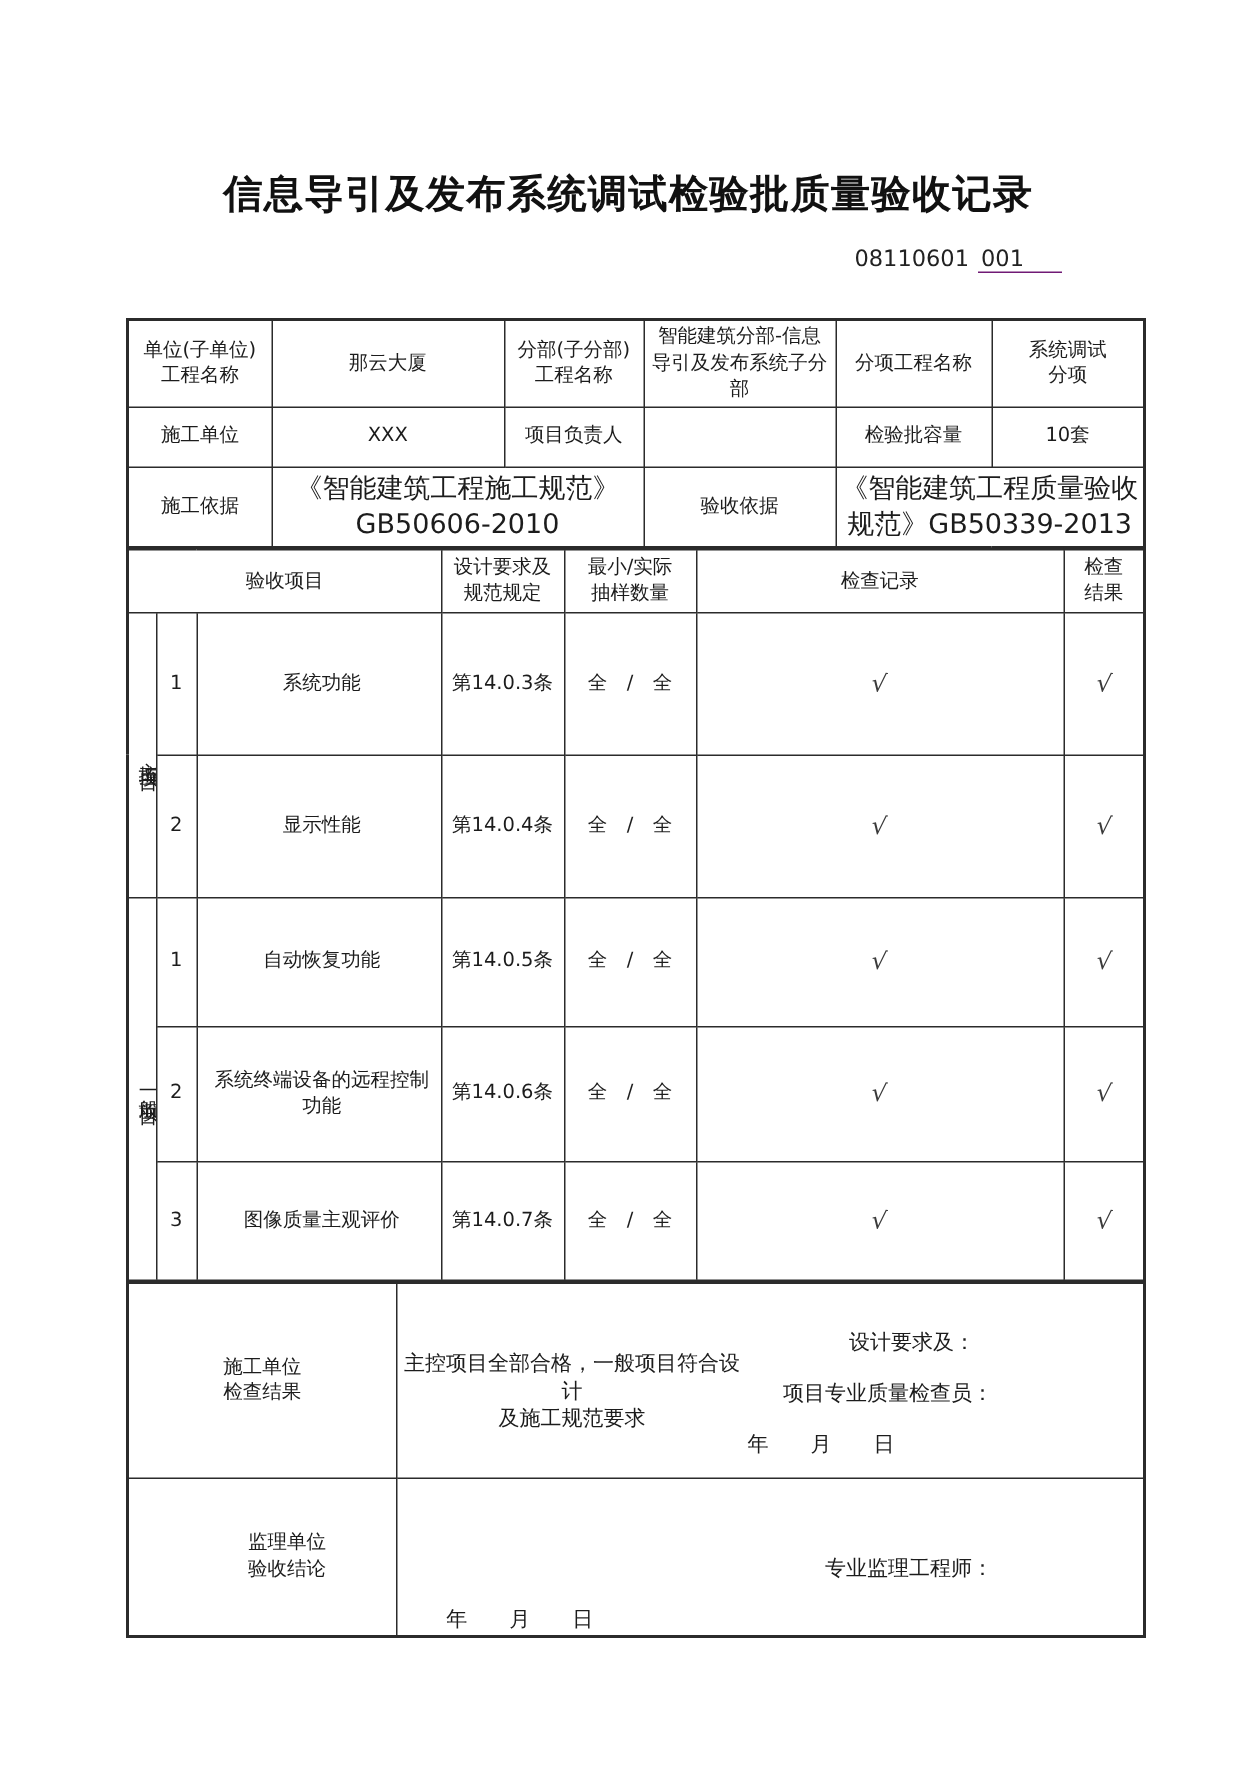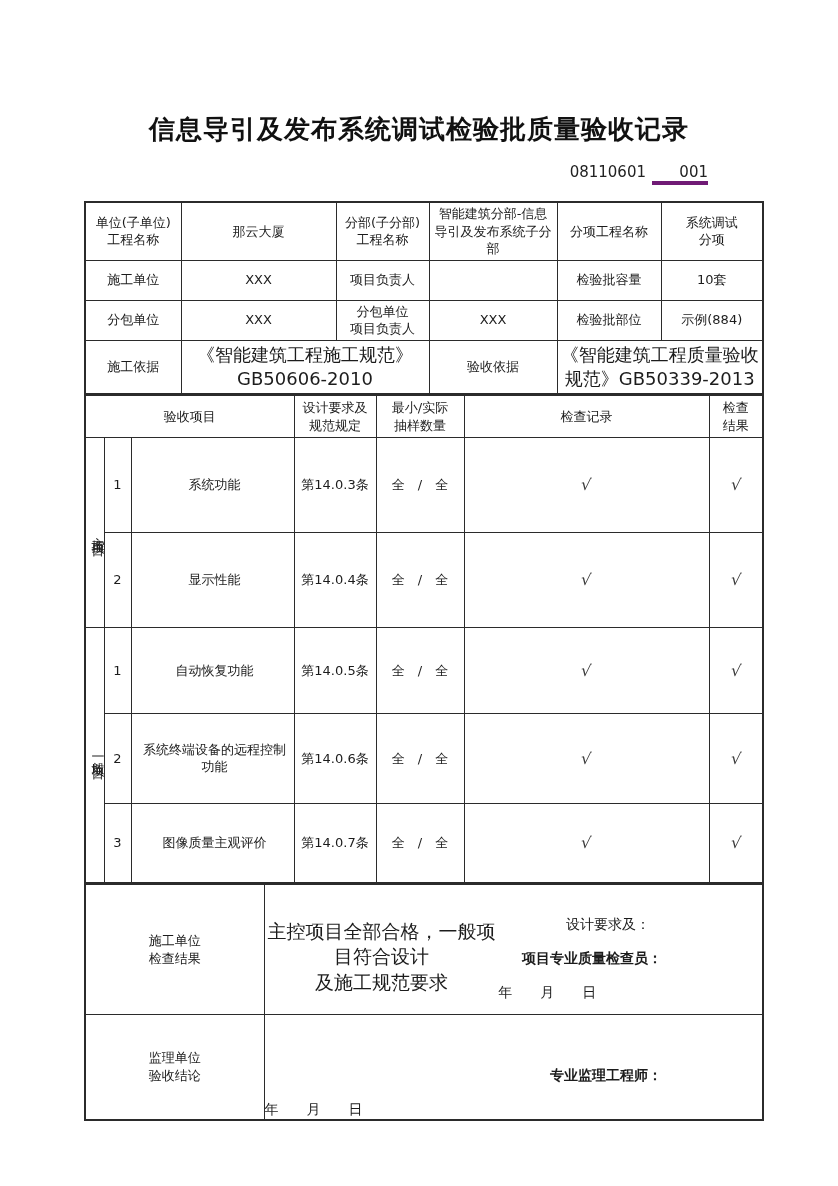--- a/index.html
+++ b/index.html
@@ -24,22 +24,22 @@
     margin-top: 16px;
     text-align: right;
     padding-right: 130px;
     font-size: 15px;
     color: #222;
   }
   .doc-number .serial {
     display: inline-block;
     width: 56px;
     margin-left: 6px;
-    border-bottom: 4px solid #701a75;
-    text-align: right;
+    border-bottom: 1px solid #701a75;
+    text-align: left;
     padding-left: 2px;
   }
 
   table {
     border-collapse: collapse;
     table-layout: fixed;
     width: 678px;
     margin-left: 84px;
     border: 2px solid #2b2b2b;
   }
@@ -47,21 +47,21 @@
     border: 1px solid #2b2b2b;
     font-size: 13px;
     text-align: center;
     vertical-align: middle;
     padding: 2px 3px;
     line-height: 1.35;
     overflow: hidden;
   }
   .prewrap { white-space: pre-line; }
 
-  .info-table { margin-top: 16px; }
+  .info-table { margin-top: 30px; }
   .info-table tr.r1 td { height: 46px; }
   .info-table tr.r2 td { height: 40px; }
   .info-table tr.r3 td { height: 40px; }
   .info-table tr.r4 td { height: 43px; }
   .info-table .ref { font-size: 18px; }
 
   .check-table { margin-top: -1px; }
   .check-table tr.hdr td { height: 42px; }
   .check-table tr.b1 td { height: 95px; }
   .check-table tr.b2 td { height: 95px; }
@@ -80,41 +80,41 @@
     font-size: 16px;
     color: #3a3a3a;
     font-style: italic;
     display: inline-block;
     transform: rotate(6deg);
   }
 
   .footer-table { margin-top: -1px; }
   .footer-table td { padding: 0; }
   .footer-table tr.f1 td { height: 130px; }
-  .footer-table tr.f2 td { height: 90px; }
+  .footer-table tr.f2 td { height: 90px; padding-left: 33px; }
   .cell-flex { display: flex; width: 100%; height: 100%; }
   .statement {
     flex: 0 0 47%;
     display: flex;
     align-items: center;
     justify-content: center;
     text-align: center;
-    font-size: 19px;
+    font-size: 14px;
     margin-top: 15px;
   }
   .sig-block {
     flex: 1;
     display: flex;
     flex-direction: column;
     justify-content: flex-start;
     padding-top: 30px;
     font-size: 14px;
   }
   .sig-line1 { text-align: right; padding-right: 112px; }
-  .sig-line2 { text-align: right; padding-right: 100px; margin-top: 15px; font-weight: bold; }
+  .sig-line2 { text-align: right; padding-right: 100px; margin-top: 15px; }
   .sig-date  { text-align: left; padding-right: 72px;  margin-top: 15px; }
   .sup-block { padding-top: 36px; }
 </style>
 </head>
 <body>
 
 <div class="page">
 
   <div class="title">信息导引及发布系统调试检验批质量验收记录</div>
 
@@ -144,29 +144,20 @@
 分项</td>
     </tr>
     <tr class="r2">
       <td>施工单位</td>
       <td>XXX</td>
       <td>项目负责人</td>
       <td></td>
       <td>检验批容量</td>
       <td>10套</td>
     </tr>
-    <tr class="r3">
-      <td>分包单位</td>
-      <td>XXX</td>
-      <td class="prewrap">分包单位
-项目负责人</td>
-      <td>XXX</td>
-      <td>检验批部位</td>
-      <td>示例(884)</td>
-    </tr>
     <tr class="r4">
       <td>施工依据</td>
       <td colspan="2" class="ref">《智能建筑工程施工规范》GB50606-2010</td>
       <td>验收依据</td>
       <td colspan="2" class="prewrap ref">《智能建筑工程质量验收
 规范》GB50339-2013</td>
     </tr>
   </tbody>
     </table>
 

